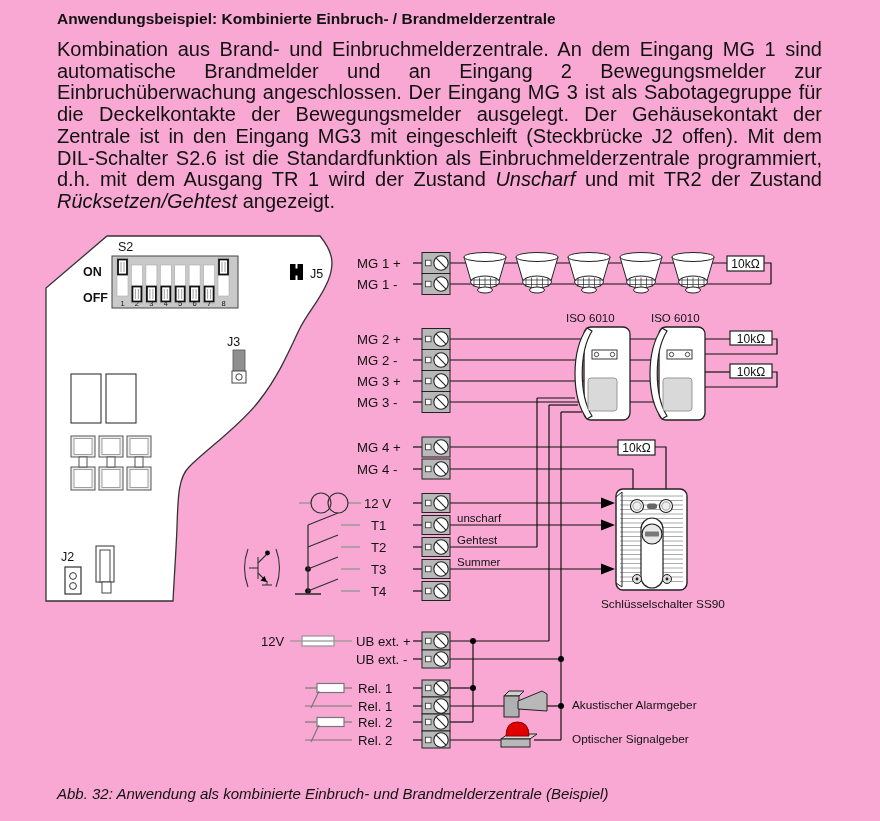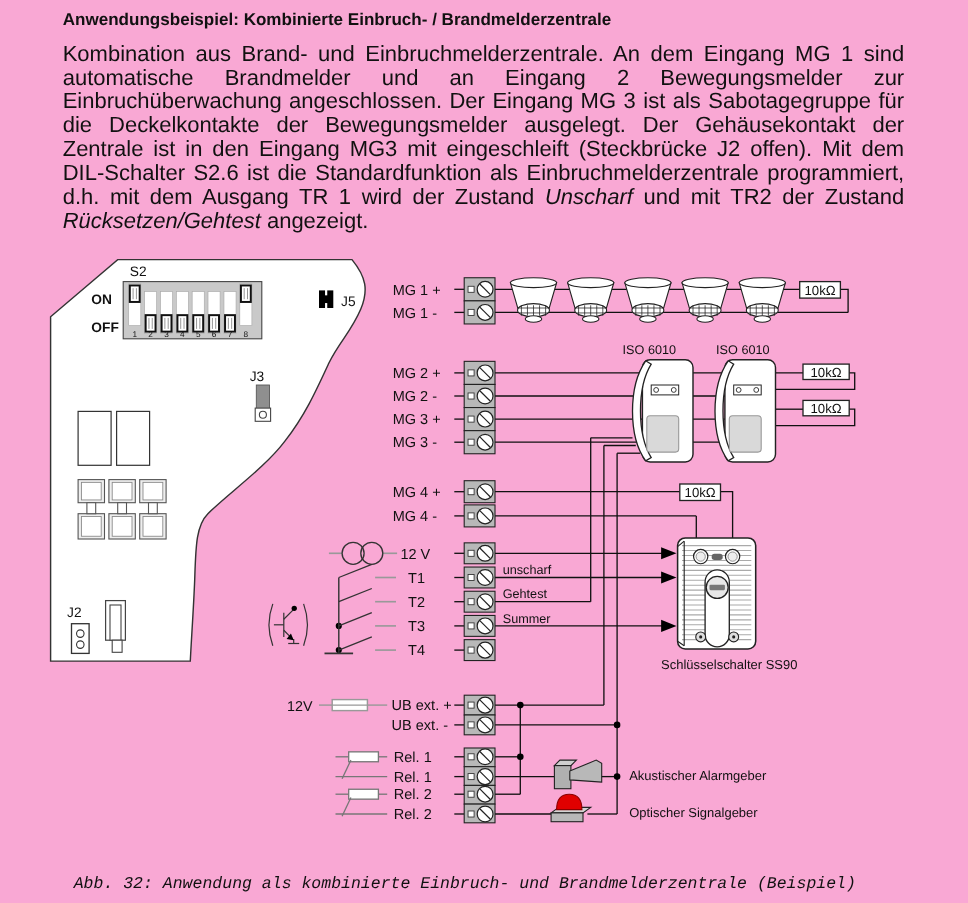--- a/index.html
+++ b/index.html
@@ -3,22 +3,22 @@
 <meta charset="utf-8">
 <style>
   html,body{margin:0;padding:0;background:#fff;}
   .page{position:relative;width:880px;height:821px;background:#f9a8d4;
         font-family:"Liberation Sans",sans-serif;color:#111;overflow:hidden;padding-left:16px;}
   .heading{position:absolute;left:57px;top:10px;width:770px;margin:0;
            font-size:15.5px;font-weight:bold;}
   .body-text{position:absolute;left:57px;top:39px;width:765px;margin:0;
              font-size:20px;line-height:21.7px;text-align:justify;}
   .body-text .it{font-style:italic;}
-  .caption{position:absolute;left:57px;top:785px;width:770px;margin:10px;
-           font-size:15px;font-style:italic;font-family:Liberation Mono, monospace;}
+  .caption{position:absolute;left:57px;top:785px;width:770px;margin:0;
+           font-size:15px;font-style:italic;}
   svg{position:absolute;left:0;top:0;}
   svg text{font-family:"Liberation Sans",sans-serif;fill:#111;}
 </style>
 </head>
 <body>
 
 <div class="page">
 
   <h1 class="heading">Anwendungsbeispiel: Kombinierte Einbruch- / Brandmelderzentrale</h1>
   <p class="body-text" id="body-paragraph"><span>Kombination aus Brand- und Einbruchmelderzentrale. An dem Eingang MG 1 sind automatische Brandmelder und an Eingang 2 Bewegungsmelder zur Einbruchüberwachung angeschlossen. Der Eingang MG 3 ist als Sabotagegruppe für die Deckelkontakte der Bewegungsmelder ausgelegt. Der Gehäusekontakt der Zentrale ist in den Eingang MG3 mit eingeschleift (Steckbrücke J2 offen). Mit dem DIL-Schalter S2.6 ist die Standardfunktion als Einbruchmelderzentrale programmiert, d.h. mit dem Ausgang TR 1 wird der Zustand </span><span class="it">Unscharf</span><span> und mit TR2 der Zustand </span><span class="it">Rücksetzen/Gehtest</span><span> angezeigt.</span></p>

